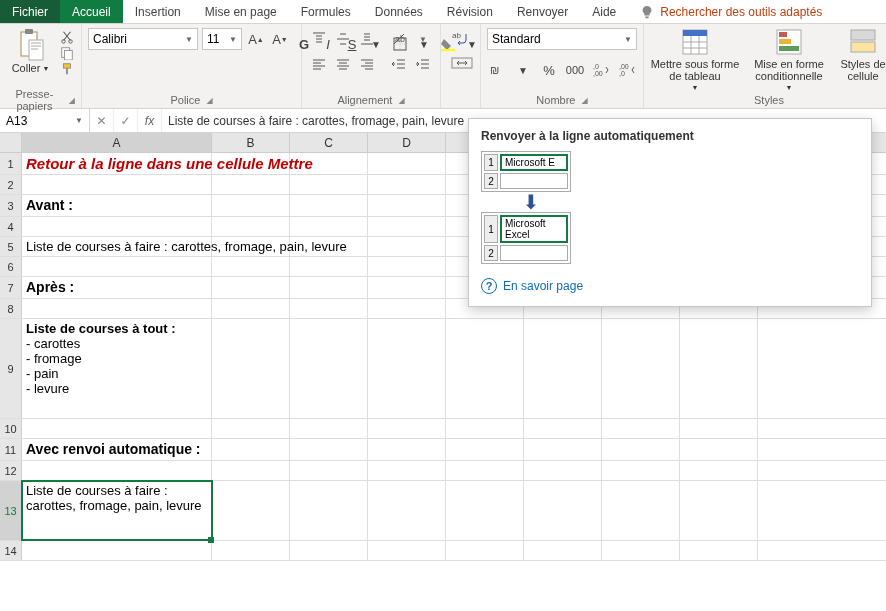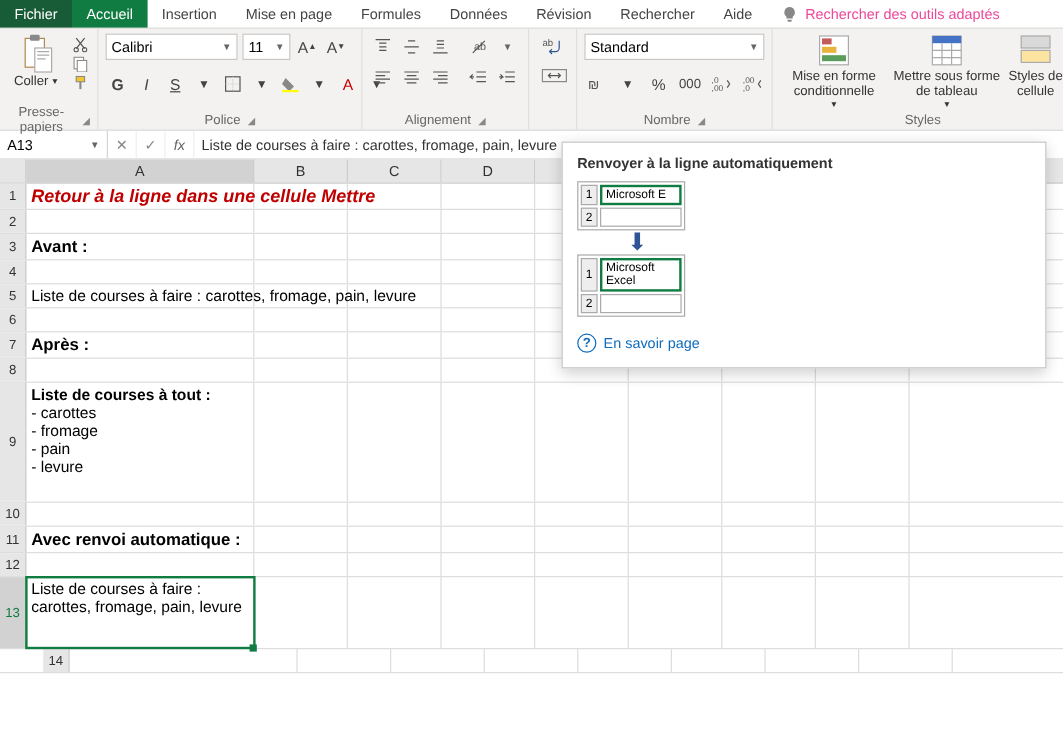--- a/index.html
+++ b/index.html
@@ -4,21 +4,21 @@
 <style>
 * { margin: 0; padding: 0; box-sizing: border-box; font-family: "Segoe UI", Arial, sans-serif; }
 body { width: 886px; height: 611px; overflow: hidden; background: #fff; font-size: 12px; position: relative; }
 
 
 .tabs { height: 24px; background: #fff; display: flex; align-items: stretch; border-bottom: 1px solid #d4d4d4; }
 .tab { padding: 0 12px; display: flex; align-items: center; color: #fff; font-size: 12px; cursor: pointer; }
 .tab.file { background: #185c37; }
 .tab.active { background: #107c41; }
 .tab.normal { color: #444; }
-.tab.search { color: #ec4899; display: flex; align-items: center; gap: 6px; }
+.tab.search { color: #c2410c; display: flex; align-items: center; gap: 6px; }
 .bulb { width: 14px; height: 14px; }
 
 
 .ribbon { height: 85px; background: #f3f2f1; display: flex; border-bottom: 1px solid #d4d4d4; }
 .group { border-right: 1px solid #e1dfdd; display: flex; flex-direction: column; padding: 4px 6px 0 6px; }
 .group-body { flex: 1; display: flex; align-items: flex-start; gap: 4px; }
 .group-label { height: 16px; font-size: 11px; color: #666; text-align: center; display: flex; align-items: center; justify-content: center; gap: 6px; }
 .group-label .launcher { font-size: 8px; color: #888; }
 
 .clip-col { display:flex; flex-direction:column; align-items:center; width:50px; }
@@ -96,21 +96,21 @@
 <body>
 
 <div class="tabs">
   <div class="tab file">Fichier</div>
   <div class="tab active">Accueil</div>
   <div class="tab normal">Insertion</div>
   <div class="tab normal">Mise en page</div>
   <div class="tab normal">Formules</div>
   <div class="tab normal">Données</div>
   <div class="tab normal">Révision</div>
-  <div class="tab normal">Rechercher</div>
+  <div class="tab normal">Renvoyer</div>
   <div class="tab normal">Aide</div>
   <div class="tab search">
     <svg class="bulb" viewBox="0 0 16 16">
         <path fill="#888" d="M8 1a5 5 0 00-3 9v2h6v-2a5 5 0 00-3-9zm-2 12h4v1a1 1 0 01-1 1H7a1 1 0 01-1-1z"></path>
       </svg>
     <span>Rechercher des outils adaptés</span>
   </div>
 </div>
 
 <div class="ribbon">
@@ -145,21 +145,21 @@
           </svg>
       </div>
     </div>
     <div class="group-label">
         <span>Presse-papiers</span>
         <span class="launcher">◢</span>
       </div>
   </div>
 
   <div class="group font-group">
-    <div class="group-body" style="flex-direction:column">
+    <div class="group-body" style="flex-direction:row">
       <div class="font-row">
         <div class="combo font-name">
             <span>Calibri</span>
             <span class="dd">▼</span>
           </div>
         <div class="combo font-size">
             <span>11</span>
             <span class="dd">▼</span>
           </div>
         <div class="sq-btn">A<sup style="font-size:7px">▲</sup></div>
@@ -311,34 +311,34 @@
         <span>Nombre</span>
         <span class="launcher">◢</span>
       </div>
   </div>
 
   <div class="group styles-group">
     <div class="group-body">
       <div class="style-btn">
         <svg class="style-icon" viewBox="0 0 28 28">
             <rect x="2" y="2" width="24" height="24" fill="#fff" stroke="#aaa"></rect>
+            <rect x="2" y="2" width="24" height="6" fill="#4472c4"></rect>
+            <path d="M2 14h24M2 20h24M10 8v18M18 8v18" stroke="#aaa"></path>
+          </svg>
+        <span>Mettre sous forme de tableau</span>
+          <span style="font-size:7px">▼</span>
+      </div>
+      <div class="style-btn">
+        <svg class="style-icon" viewBox="0 0 28 28">
+            <rect x="2" y="2" width="24" height="24" fill="#fff" stroke="#aaa"></rect>
             <rect x="4" y="4" width="8" height="5" fill="#c55a5a"></rect>
             <rect x="4" y="11" width="12" height="5" fill="#e8b33a"></rect>
             <rect x="4" y="18" width="20" height="5" fill="#5a9c5a"></rect>
           </svg>
         <span>Mise en forme conditionnelle</span>
-          <span style="font-size:7px">▼</span>
-      </div>
-      <div class="style-btn">
-        <svg class="style-icon" viewBox="0 0 28 28">
-            <rect x="2" y="2" width="24" height="24" fill="#fff" stroke="#aaa"></rect>
-            <rect x="2" y="2" width="24" height="6" fill="#4472c4"></rect>
-            <path d="M2 14h24M2 20h24M10 8v18M18 8v18" stroke="#aaa"></path>
-          </svg>
-        <span>Mettre sous forme de tableau</span>
           <span style="font-size:7px">▼</span>
       </div>
       <div class="style-btn" style="width:50px">
         <svg class="style-icon" viewBox="0 0 28 28">
             <rect x="2" y="2" width="24" height="10" fill="#d9d9d9" stroke="#aaa"></rect>
             <rect x="2" y="14" width="24" height="10" fill="#fce4a0" stroke="#aaa"></rect>
           </svg>
         <span>Styles de cellule</span>
       </div>
     </div>
@@ -518,21 +518,21 @@
         <div class="row-h sel">13</div>
         <div class="cell wrap sel-cell" style="width: 190px;">Liste de courses à faire : carottes, fromage, pain, levure</div>
         <div class="cell" style="width: 78px;"></div>
         <div class="cell" style="width: 78px;"></div>
         <div class="cell" style="width: 78px;"></div>
         <div class="cell" style="width: 78px;"></div>
         <div class="cell" style="width: 78px;"></div>
         <div class="cell" style="width: 78px;"></div>
         <div class="cell" style="width: 78px;"></div>
       </div>
-      <div class="row" style="height: 20px; padding-left: 36px;">
+      <div class="row" style="height: 20px;">
         <div class="row-h">14</div>
         <div class="cell" style="width: 190px;"></div>
         <div class="cell" style="width: 78px;"></div>
         <div class="cell" style="width: 78px;"></div>
         <div class="cell" style="width: 78px;"></div>
         <div class="cell" style="width: 78px;"></div>
         <div class="cell" style="width: 78px;"></div>
         <div class="cell" style="width: 78px;"></div>
         <div class="cell" style="width: 78px;"></div>
       </div>

